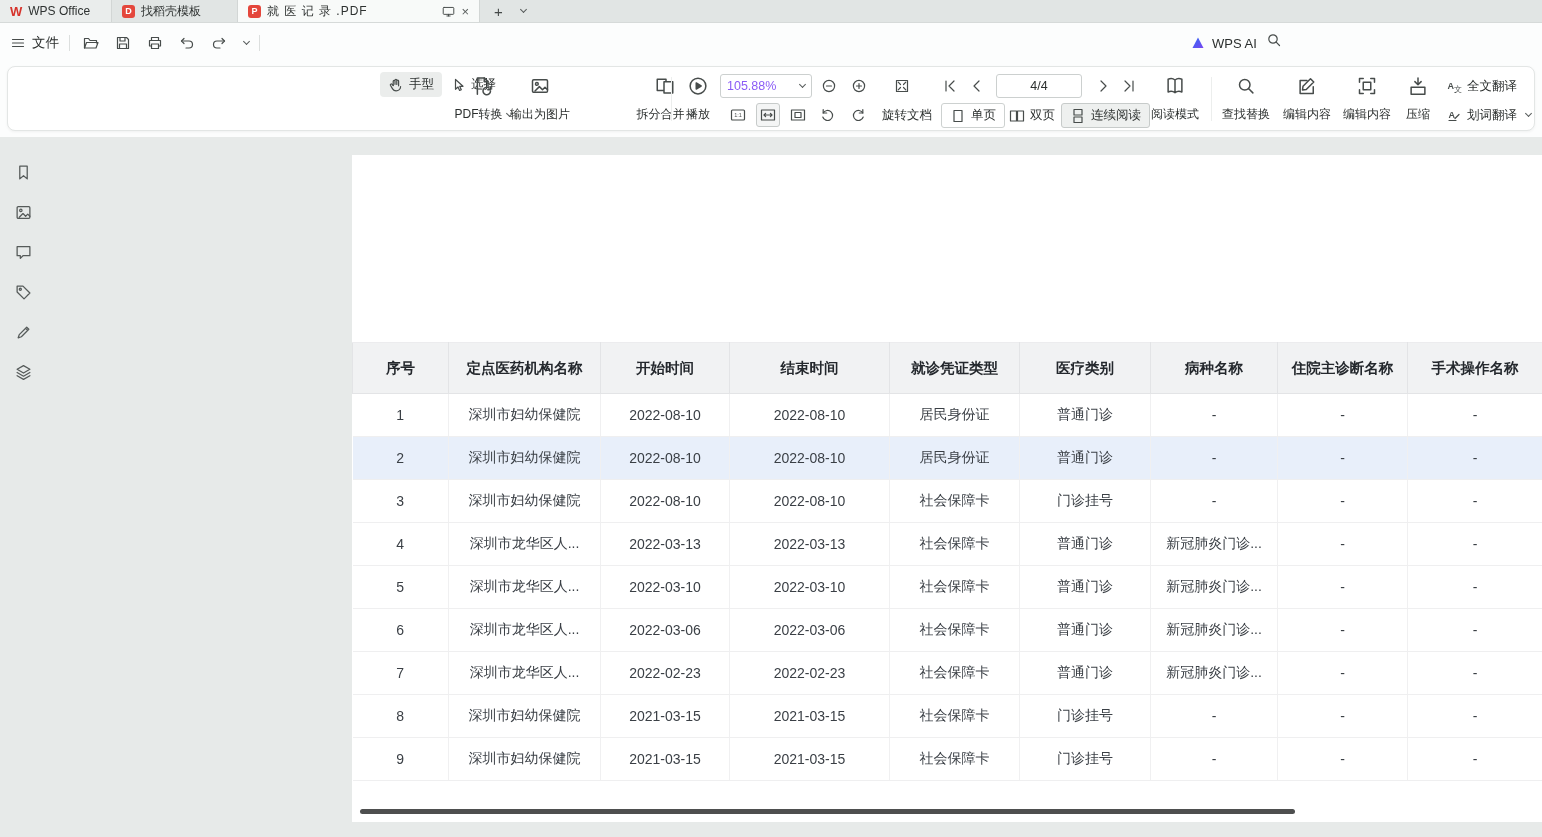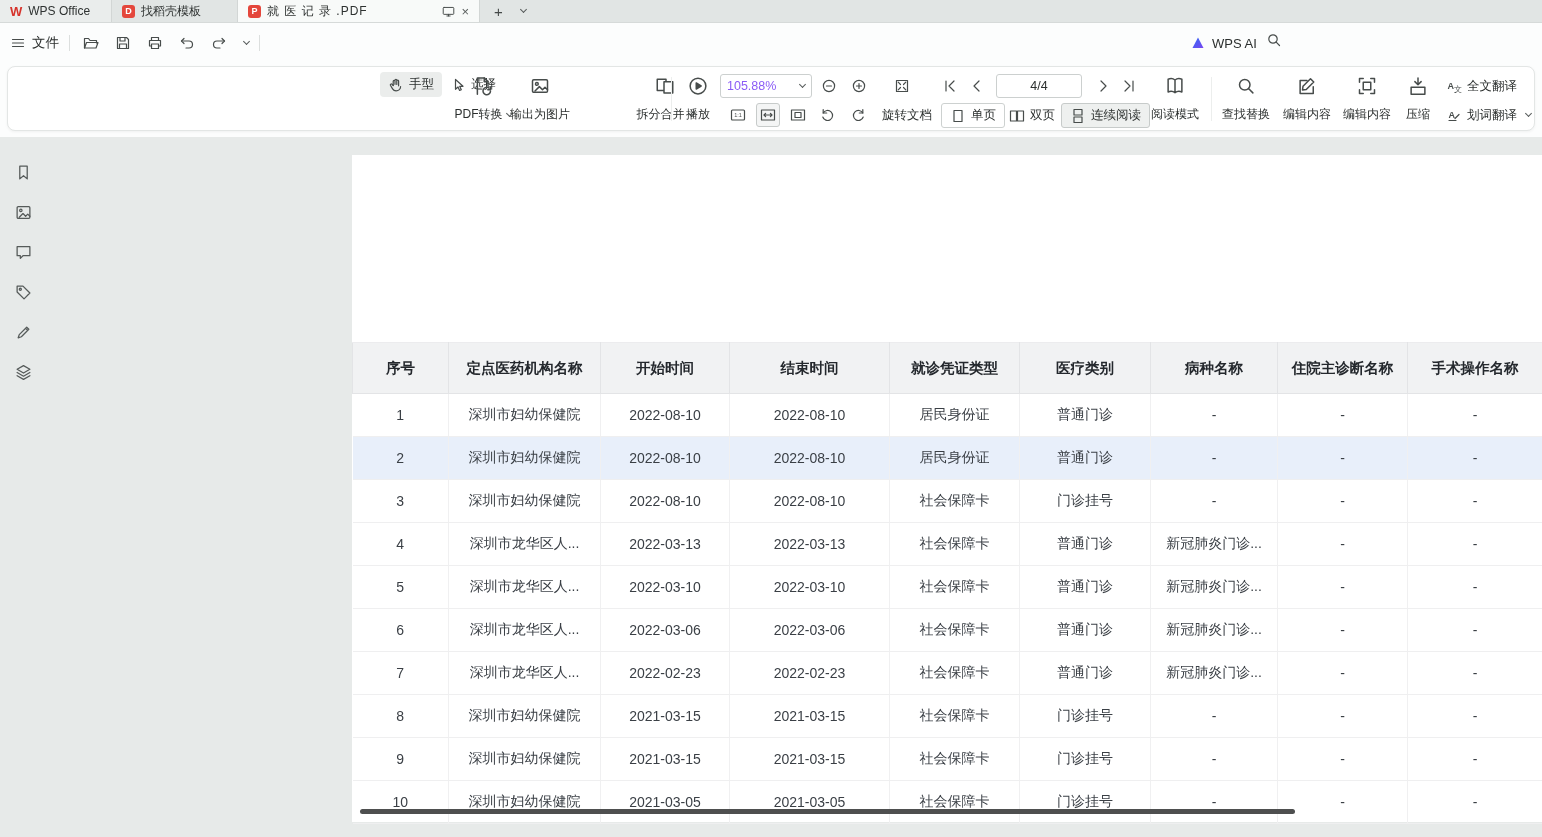--- a/index.html
+++ b/index.html
@@ -584,28 +584,17 @@
             <td>9</td>
             <td>深圳市妇幼保健院</td>
             <td>2021-03-15</td>
             <td>2021-03-15</td>
             <td>社会保障卡</td>
             <td>门诊挂号</td>
             <td>-</td>
             <td>-</td>
             <td>-</td>
           </tr>
-          <tr>
-            <td>10</td>
-            <td>深圳市妇幼保健院</td>
-            <td>2021-03-05</td>
-            <td>2021-03-05</td>
-            <td>社会保障卡</td>
-            <td>门诊挂号</td>
-            <td>-</td>
-            <td>-</td>
-            <td>-</td>
-          </tr>
         </tbody>
     </table>
     <div class="hthumb"></div>
   </div>
 </div>
 
 </body></html>

